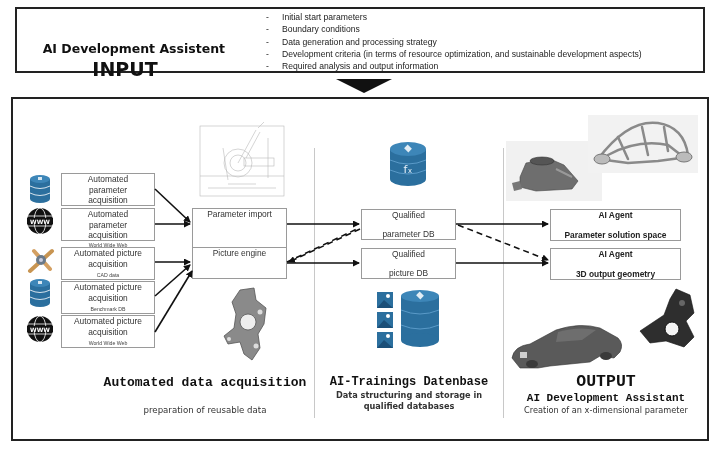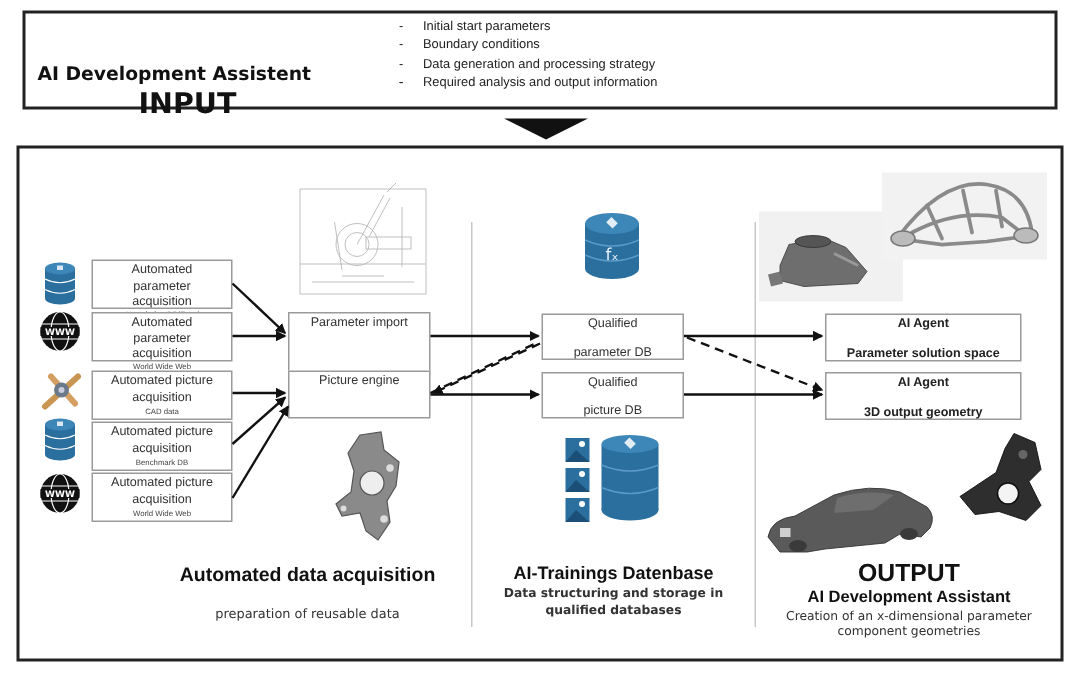--- a/index.html
+++ b/index.html
@@ -2,54 +2,54 @@
 <html><head>
 <meta charset="utf-8">
 <style>
   html, body { margin: 0; padding: 0; background: #ffffff; }
   body { width: 720px; height: 452px; position: relative; overflow: hidden; font-family: "DejaVu Sans", sans-serif; color: #111; }
   .abs { position: absolute; }
 
   
   #input-box { left: 15px; top: 7px; width: 690px; height: 66px; border: 2px solid #222; box-sizing: border-box; background: #fff; }
   #input-title { left: 25px; top: 18px; width: 200px; text-align: center; font-weight: bold; font-size: 19px; font-family: "DejaVu Sans", sans-serif; margin-top: 40px; }
-  #input-sub { left: 25px; top: 41px; width: 200px; text-align: left; font-weight: bold; font-size: 12.5px; font-family: "DejaVu Sans", sans-serif; }
+  #input-sub { left: 25px; top: 41px; width: 200px; text-align: right; font-weight: bold; font-size: 12.5px; font-family: "DejaVu Sans", sans-serif; }
   #input-list { left: 262px; top: 11px; margin: 0; padding: 0; list-style: none; font-family: "Liberation Sans", sans-serif; font-size: 8.6px; color: #222; line-height: 12.3px; }
   #input-list li { position: relative; padding-left: 20px; }
   #input-list li .dash { position: absolute; left: 4px; top: 0; }
 
   
   #flow-arrow { left: 336px; top: 79px; width: 0; height: 0; border-left: 28px solid transparent; border-right: 28px solid transparent; border-top: 14px solid #111; }
 
   
   #main-box { left: 11px; top: 97px; width: 698px; height: 344px; border: 2px solid #222; box-sizing: border-box; background: #fff; }
 
   .vsep { width: 1px; background: #c8c8c8; }
 
   .box { position: absolute; border: 1px solid #9a9a9a; background: #fff; box-sizing: border-box; display: flex; flex-direction: column; align-items: center; justify-content: space-between; text-align: center; font-family: "Liberation Sans", sans-serif; color: #333; }
   .box .main { font-size: 8.4px; line-height: 10.5px; }
   .box .small { font-size: 5.2px; line-height: 8px; color: #444; }
   .box.bold .main { font-weight: bold; color: #222; }
 
-  .section-title { position: absolute; text-align: center; font-weight: bold; font-family: Liberation Sans, sans-serif; color: #111; }
+  .section-title { position: absolute; text-align: center; font-weight: bold; font-family: Liberation Mono, monospace; color: #111; }
   .section-desc { position: absolute; text-align: center; font-family: "DejaVu Sans", sans-serif; color: #333; font-size: 8.6px; line-height: 11px; }
 
   svg { position: absolute; overflow: visible; }
 </style>
 </head>
 <body>
 
 <div id="input-box" class="abs"></div>
 <div id="input-title" class="abs">INPUT</div>
 <div id="input-sub" class="abs">AI Development Assistent</div>
 <ul id="input-list" class="abs">
   <li><span class="dash">-</span><span>Initial start parameters</span></li>
   <li><span class="dash">-</span><span>Boundary conditions</span></li>
   <li><span class="dash">-</span><span>Data generation and processing strategy</span></li>
-  <li><span class="dash">-</span></li>
+  <li><span class="dash">-</span><span>Development criteria (in terms of resource optimization, and sustainable development aspects)</span></li>
   <li><span class="dash">-</span><span>Required analysis and output information</span></li>
 </ul>
 
 <div id="flow-arrow" class="abs"></div>
 
 <div id="main-box" class="abs"></div>
 
 <div class="abs vsep" style="left:314px; top:148px; height:270px;"></div>
 <div class="abs vsep" style="left:503px; top:148px; height:270px;"></div>
 
@@ -269,14 +269,13 @@
 <div class="section-title" style="left:315px; top:375px; width:188px; font-size:12px; line-height:14px;">AI-Trainings Datenbase</div>
 <div class="section-desc" style="left:315px; top:390px; width:188px; font-size:8.2px; line-height:10.5px;font-weight:bold;">
   <div>Data structuring and storage in</div>
   <div>qualified databases</div>
 </div>
 
 <div class="section-title" style="left:504px; top:373px; width:204px; font-size:16.5px; line-height:18px;">OUTPUT</div>
 <div class="section-title" style="left:504px; top:392px; width:204px; font-size:11px; line-height:13px;">AI Development Assistant</div>
 <div class="section-desc" style="left:504px; top:405px; width:204px; font-size:8.2px; line-height:10.2px;">
   <div>Creation of an x-dimensional parameter</div>
-  <div>component geometries</div>
 </div>
 
 </body></html>

